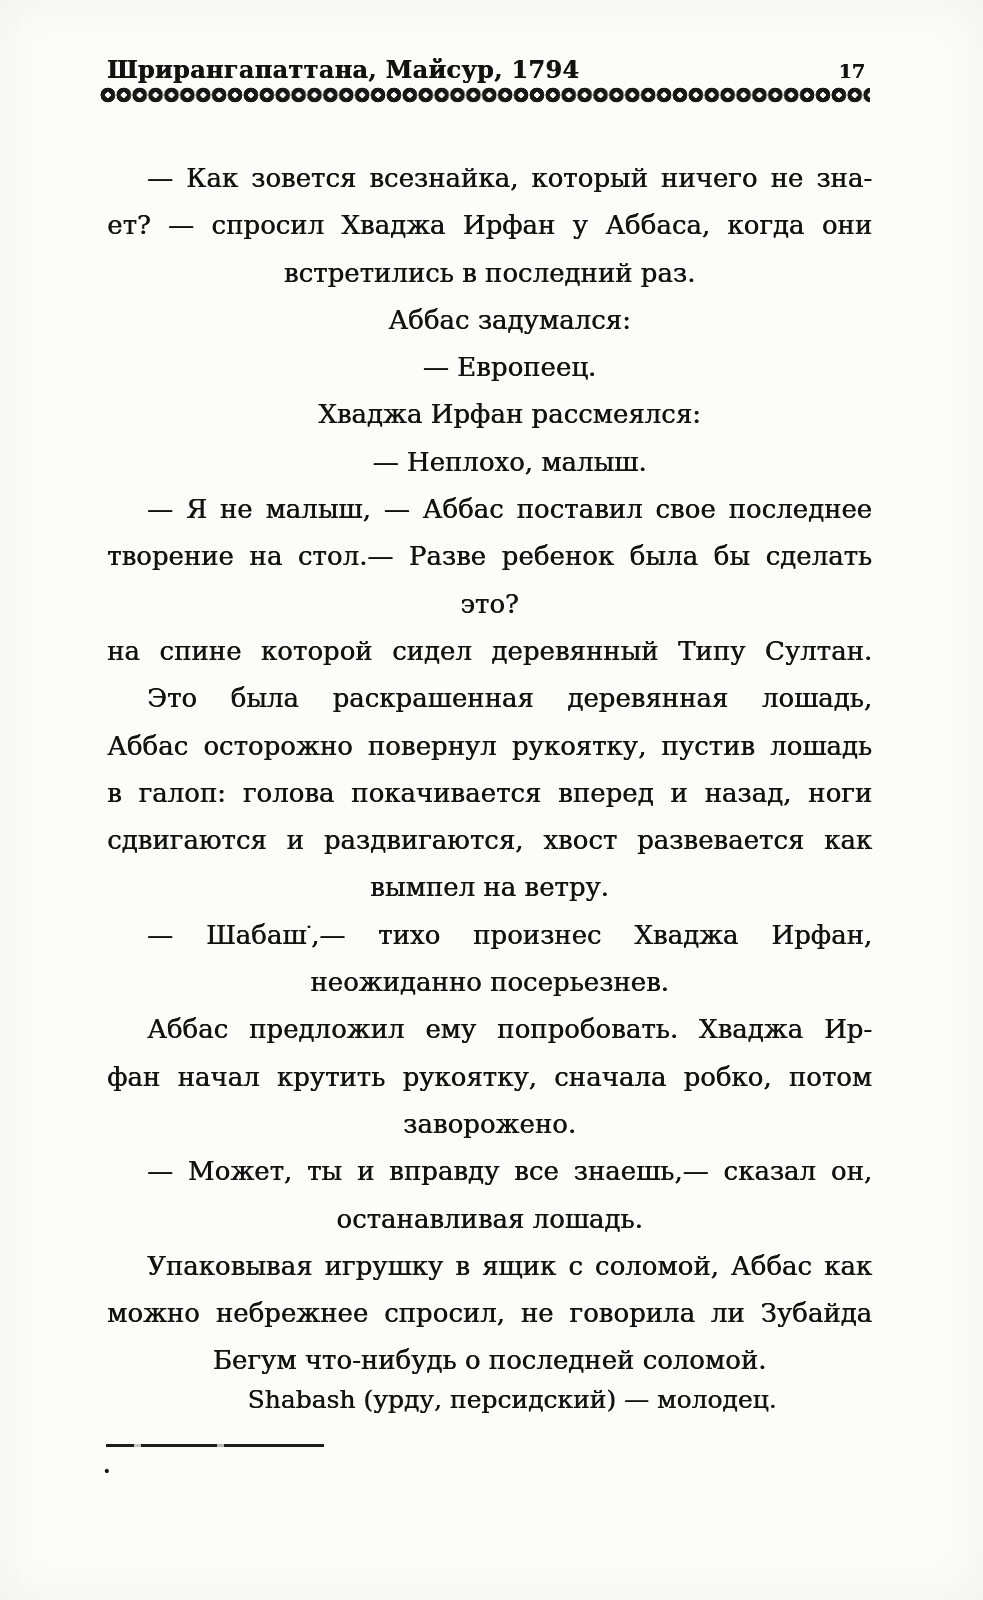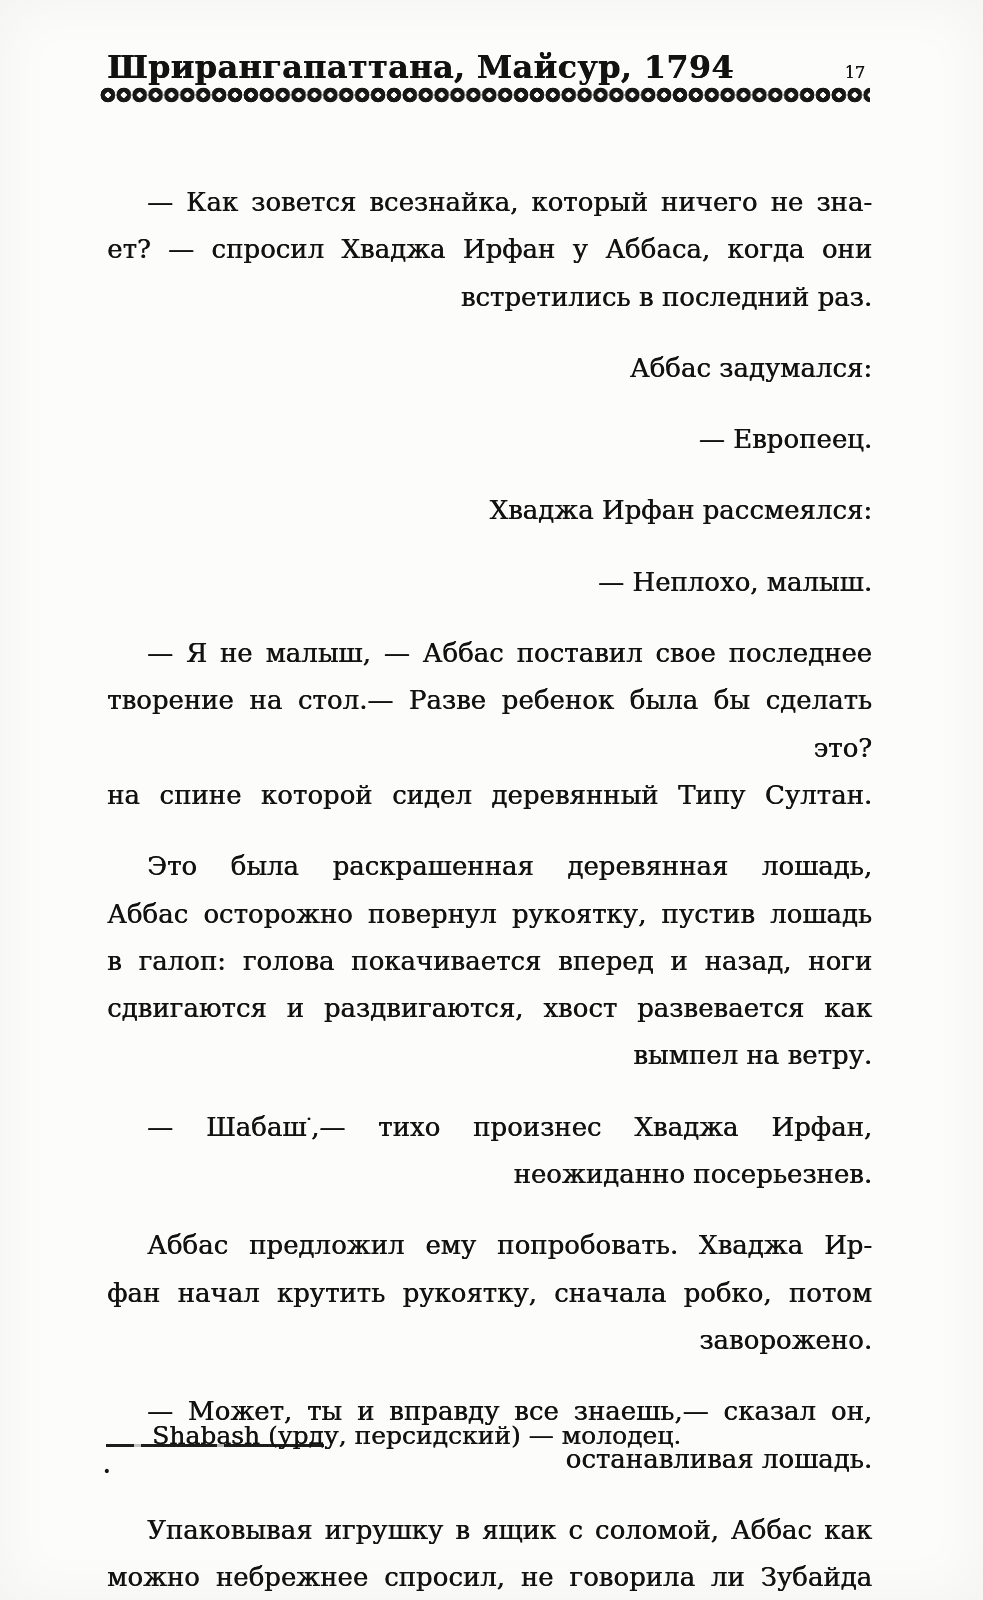--- a/index.html
+++ b/index.html
@@ -19,29 +19,29 @@
   .header-row {
     position: absolute;
     left: 107px;
     right: 118px;
     top: 48px;
     display: flex;
     justify-content: space-between;
     align-items: baseline;
   }
   .header-title {
-    font-size: 32px;
+    font-size: 24px;
     font-weight: 700;
     letter-spacing: 0.3px;
     text-shadow: 0.4px 0 0 currentColor;
     white-space: nowrap;
   }
   .page-number {
-    font-size: 16px;
-    font-weight: 400;
+    font-size: 19px;
+    font-weight: 700;
     text-shadow: 0.4px 0 0 currentColor;
     margin-top: 12px;
   }
 
   
   .chain {
     position: absolute;
     left: 100px;
     top: 86px;
     width: 770px;
@@ -60,28 +60,28 @@
     left: 107px;
     top: 155px;
     width: 765px;
     font-size: 26px;
     text-shadow: 0.5px 0 0 currentColor;
   }
   .body-lines .line {
     line-height: 47.3px;
     height: 47.3px;
     white-space: nowrap;
-    text-align: right;
+    text-align: center;
   }
   .body-lines .line.just {
     white-space: normal;
     text-align: justify;
     text-align-last: justify;
   }
-  .line.indent { padding-left: 40px; margin-top: 24px; }
+  .line.indent { padding-left: 40px; }
   .italic { }
   sup.sup {
     font-size: 13px;
     line-height: 0;
     vertical-align: 13px;
     font-weight: 700;
   }
 
   
   .fn-rule {
@@ -98,24 +98,25 @@
   .fn-marker {
     position: absolute;
     left: 103px;
     top: 1458px;
     font-size: 22px;
     font-weight: 700;
   }
   .footnote-lines {
     position: absolute;
     left: 152px;
-    top: 1416px;
+    top: 1380px;
     width: 720px;
     font-size: 25px;
     text-shadow: 0.4px 0 0 currentColor;
+    text-align: center;
   }
   .footnote-lines .line { line-height: 40px; }
 </style>
 </head>
 <body>
 
 <div class="page">
 
   <div class="header-row">
     <span class="header-title">Шрирангапаттана, Майсур, 1794</span>

